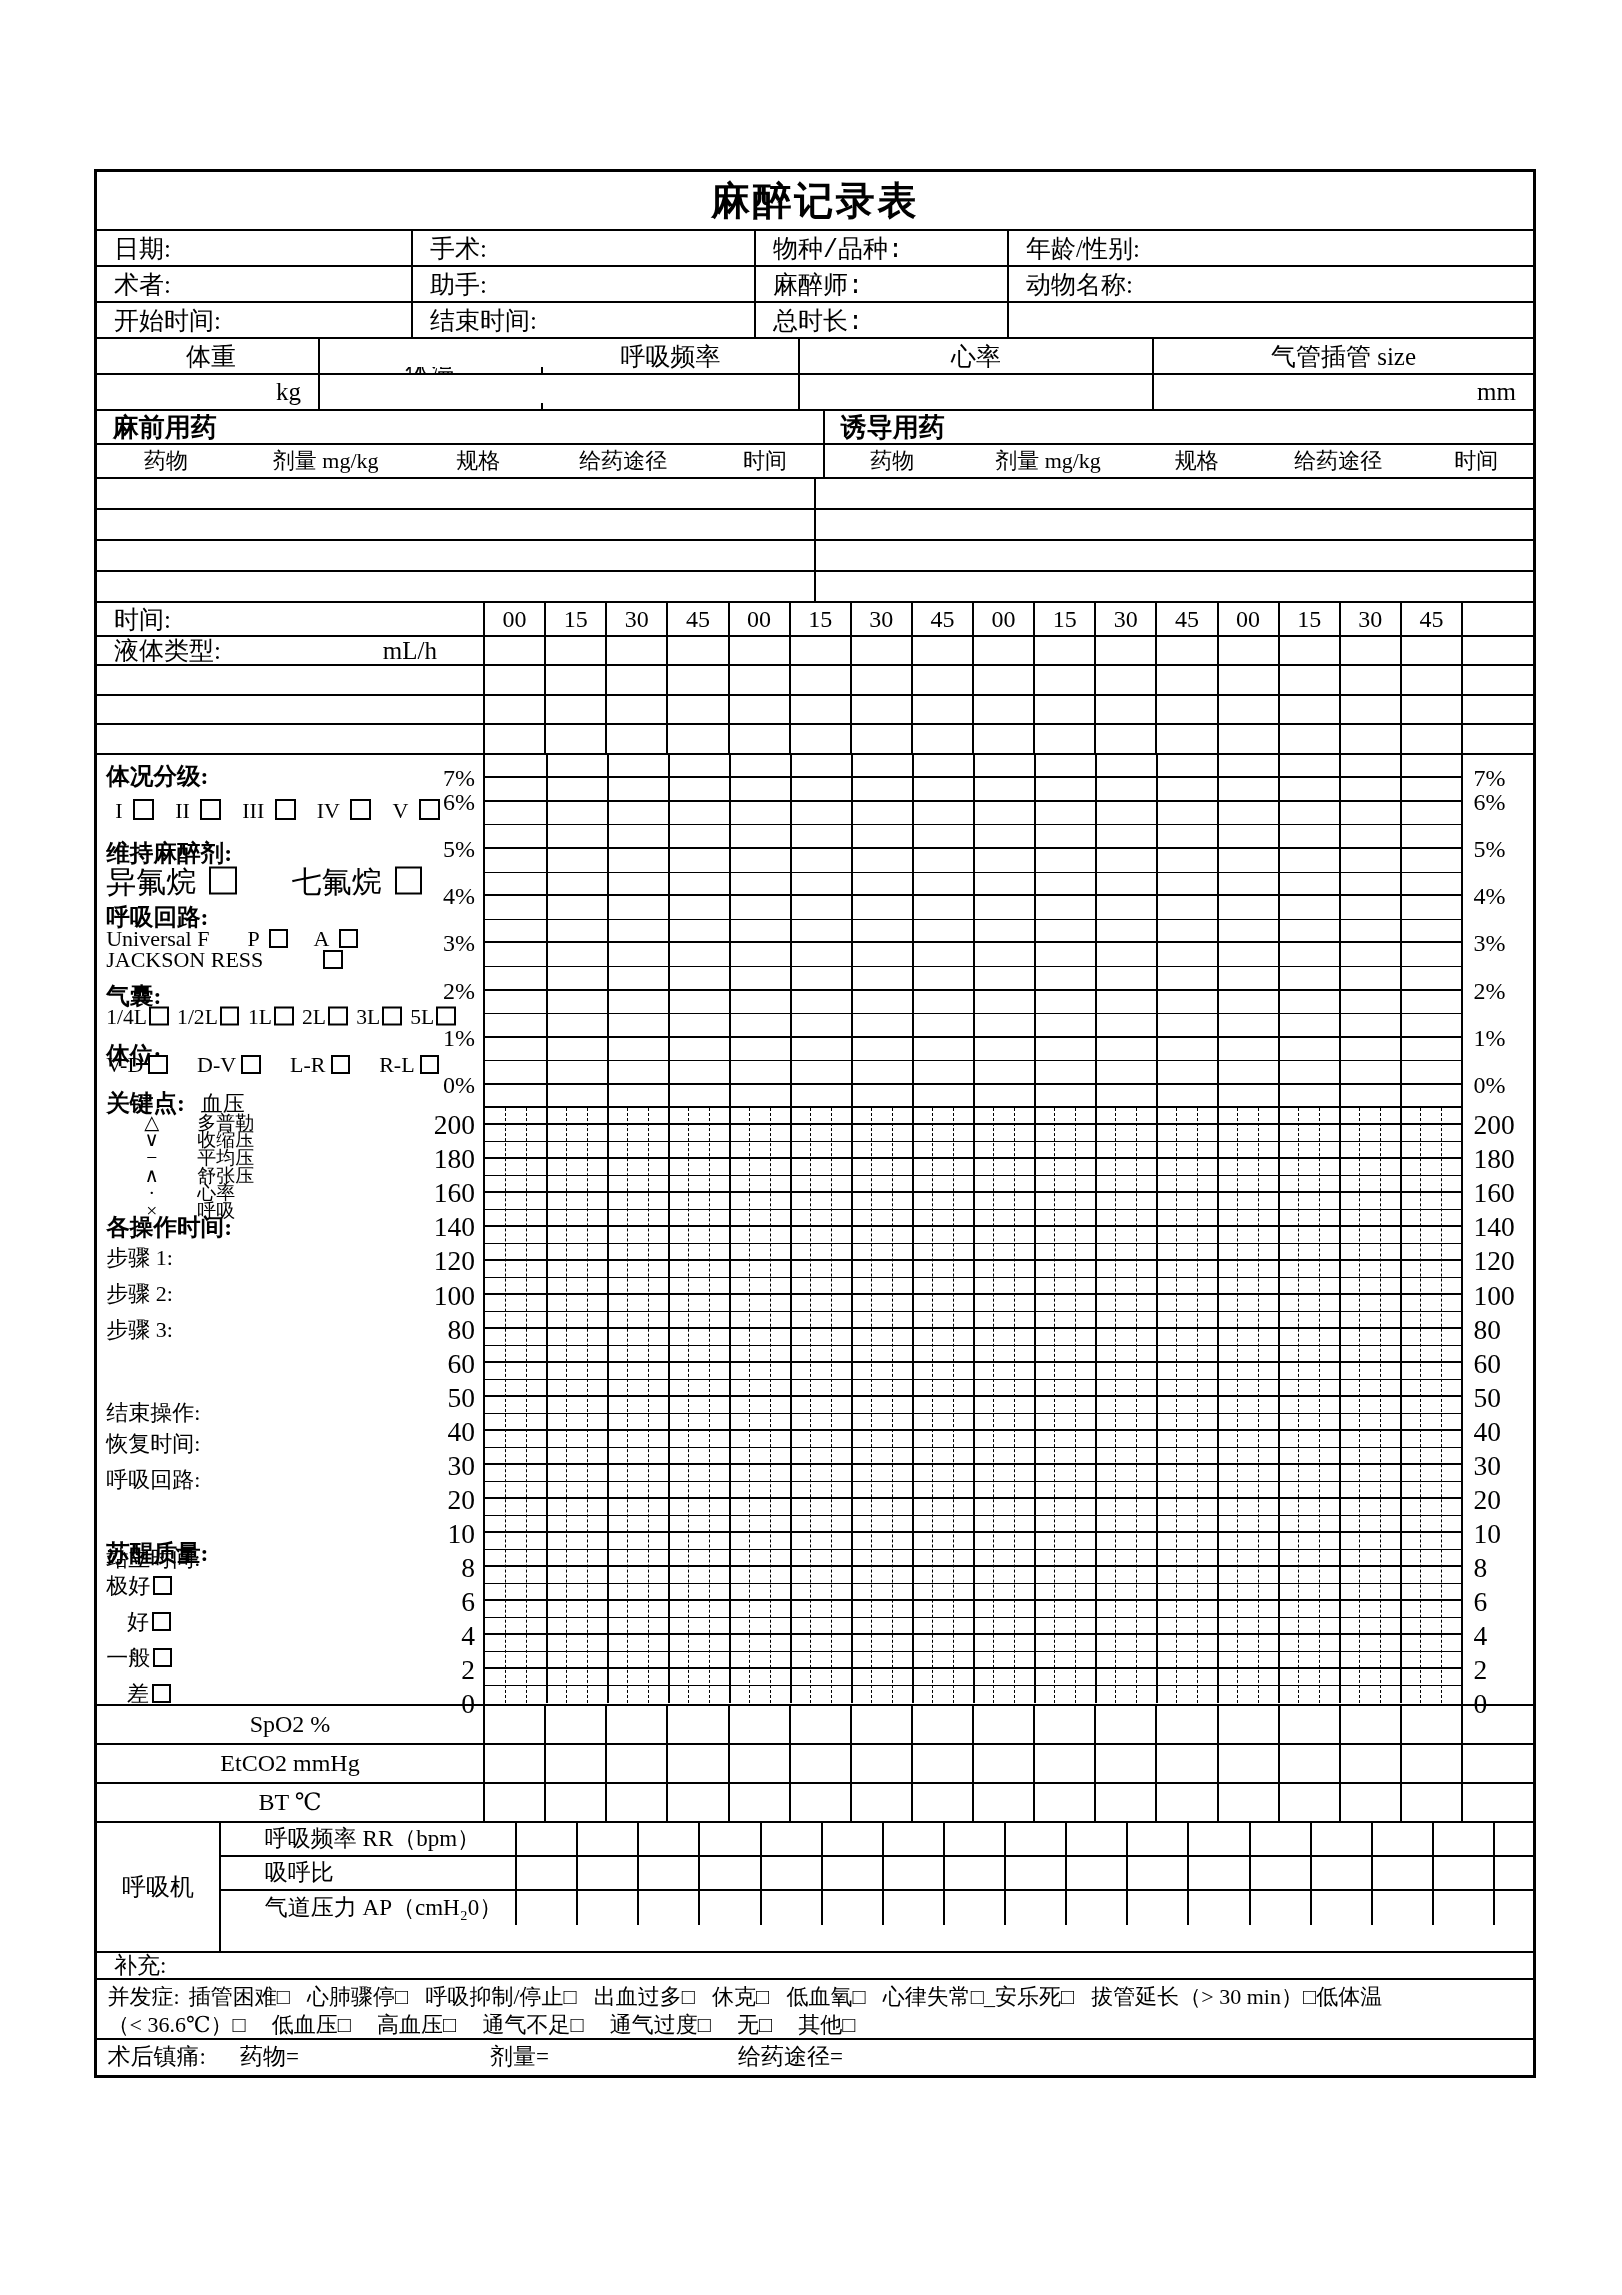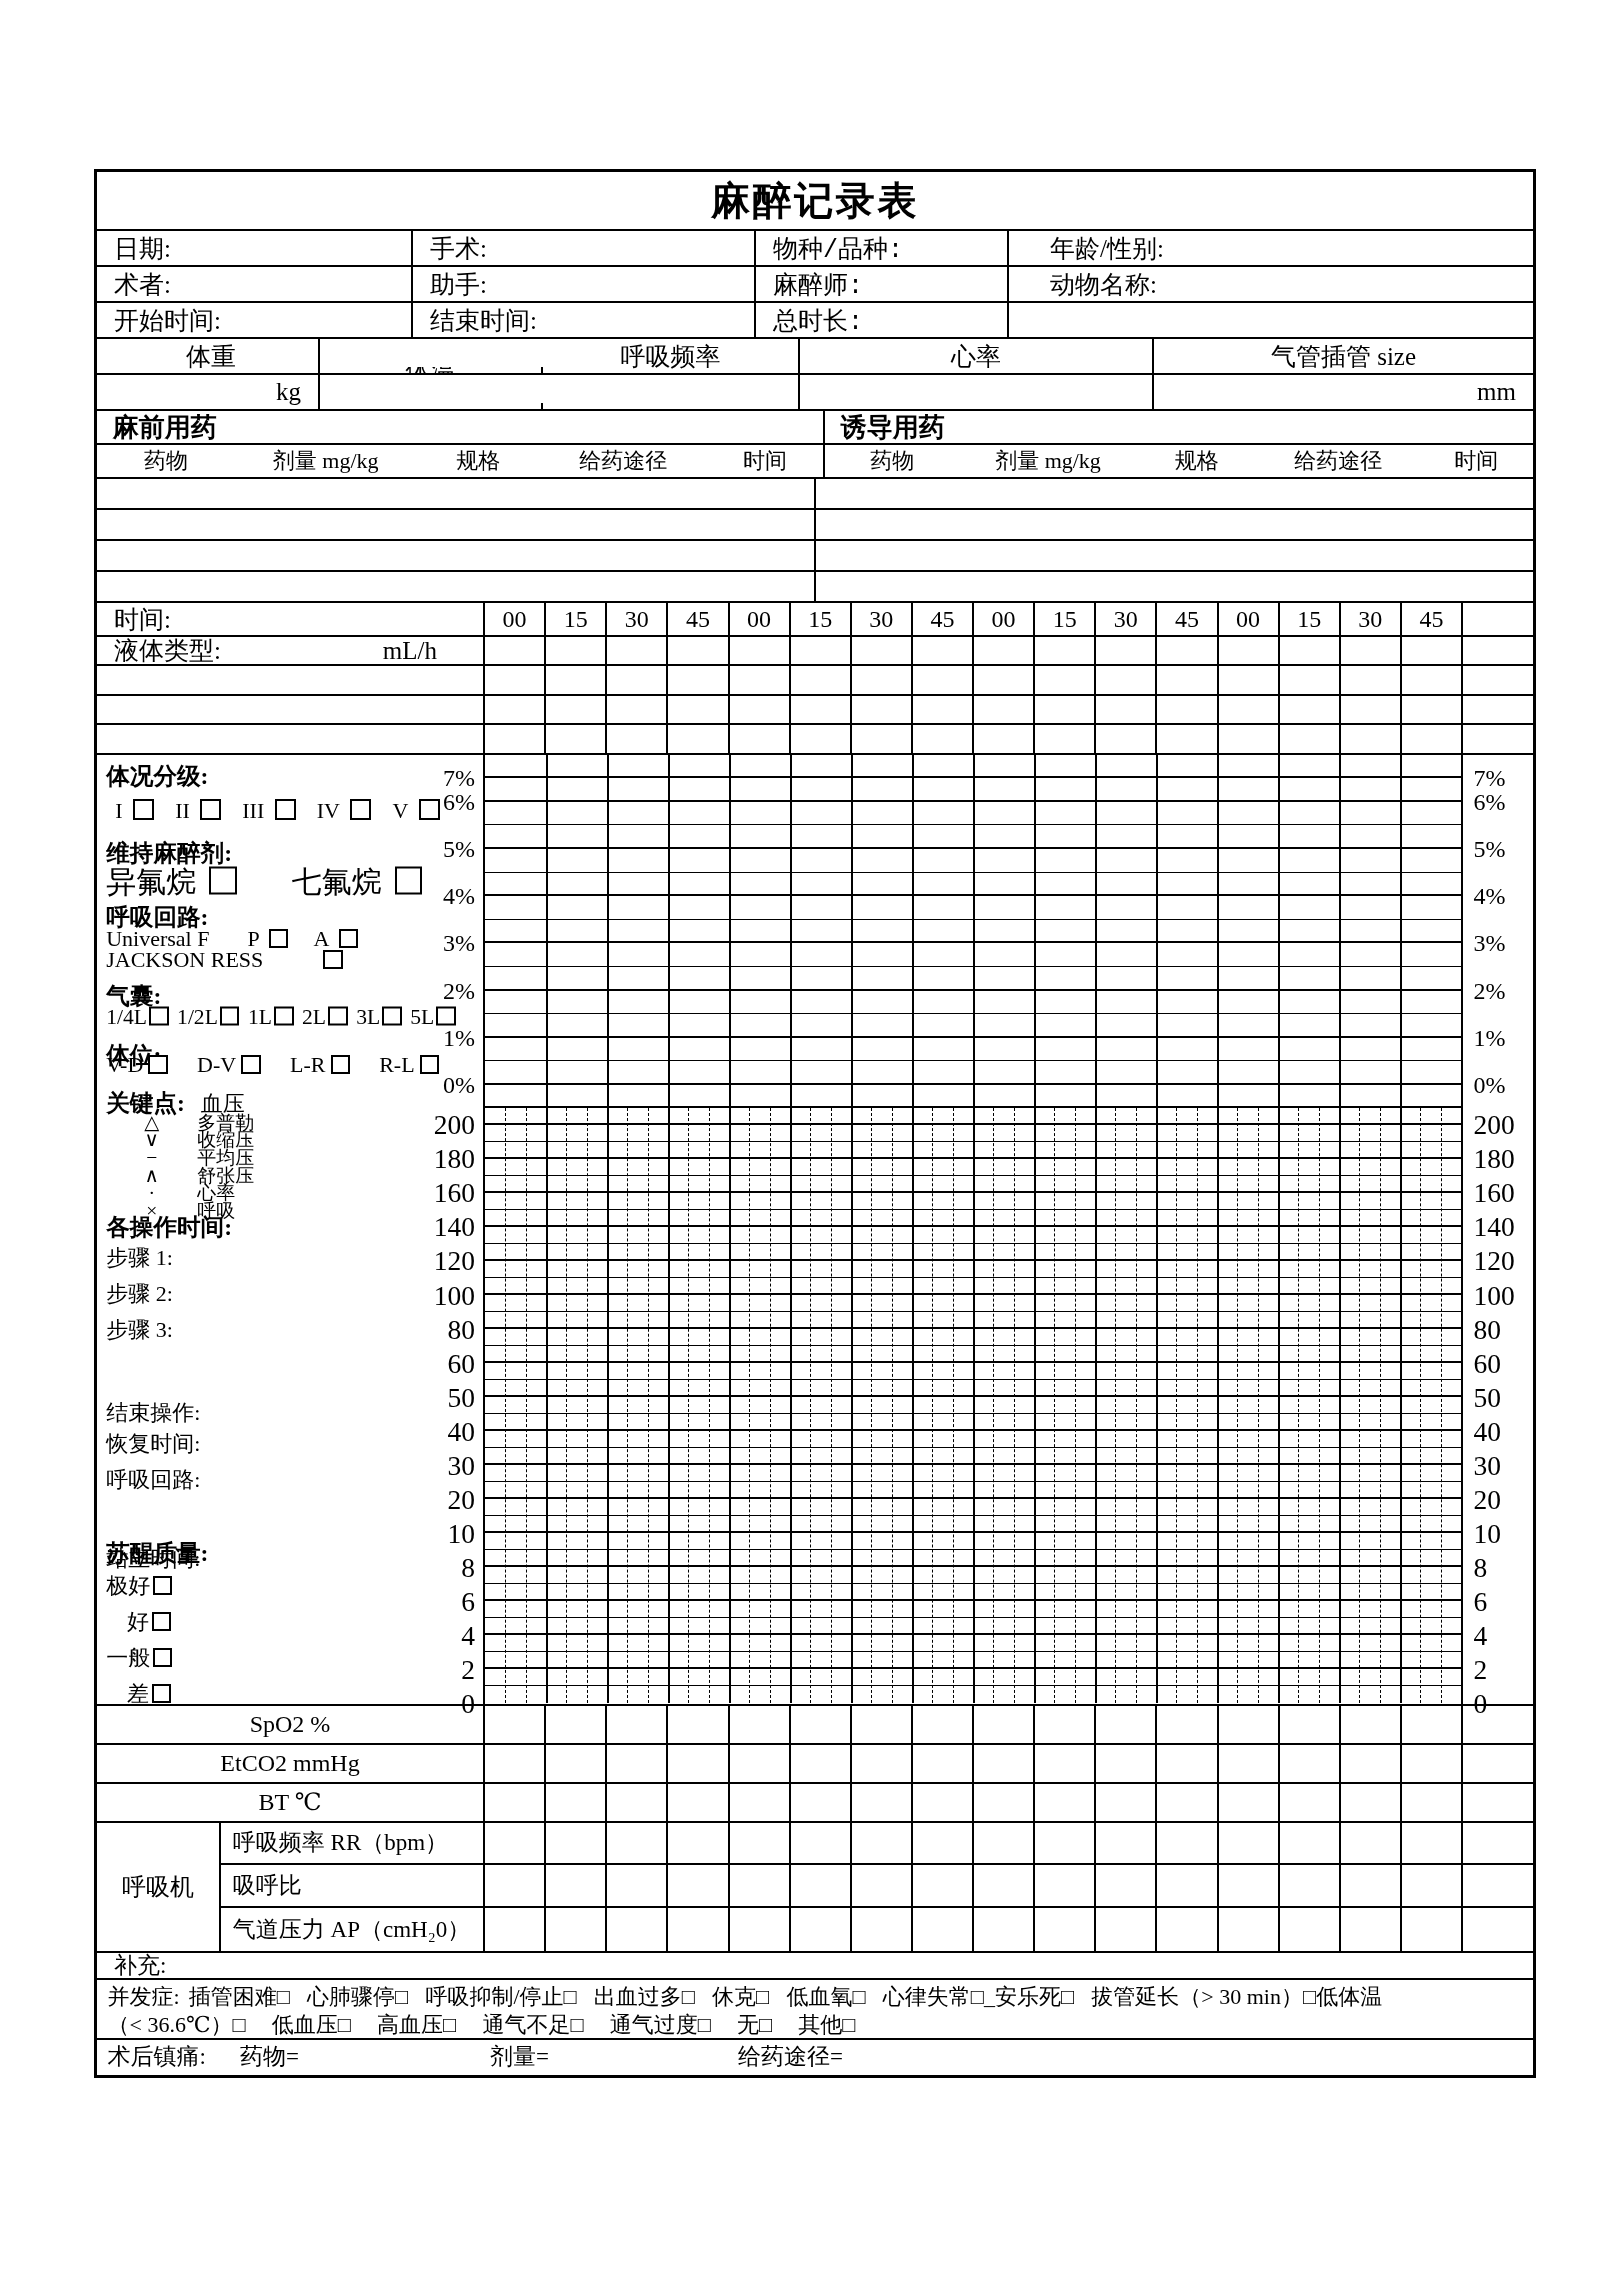--- a/index.html
+++ b/index.html
@@ -22,21 +22,21 @@
   .centered { justify-content:center; padding:0 3.9px; }
   .right-al { justify-content:flex-end; }
 
   .title-row { height:59px; align-items:center; justify-content:center; }
   .title { font-size:39px; font-weight:bold; letter-spacing:2.6px; }
 
   .h55 { height:36px; } .h52 { height:34px; }
   .h45 { height:29.4px; } .h60 { height:39px; } .h42 { height:27.5px; }
 
   
-  .ic1 { width:316px; flex:none; } .ic2 { width:343px; flex:none; } .ic3 { width:253px; flex:none;font-family:Liberation Mono, monospace; } .ic4 { flex:1;margin-left:24px; }
+  .ic1 { width:316px; flex:none; } .ic2 { width:343px; flex:none; } .ic3 { width:253px; flex:none;font-family:Liberation Mono, monospace; } .ic4 { flex:1; }
   
   .bc1 { width:223px; flex:none;padding-left:11px; } .bc2 { width:223px; flex:none;margin-top:28px; } .bc3 { width:257px; flex:none; } .bc4 { width:354px; flex:none; } .bc5 { flex:1; }
 
   
   .med-left { width:728px; flex:none; border-right:2px solid #000; }
   .med-right { flex:1; }
   .med-hdr-cell { display:flex; align-items:center; padding:0 15.7px; font-size:26px; font-weight:bold; }
   .med-cols-half { display:flex; align-items:center; font-size:22px; }
   .mc { display:inline-block; text-align:center; overflow:hidden; white-space:nowrap; }
   .mc0 { width:19%; } .mc1 { width:25%; } .mc2 { width:17%; } .mc3 { width:23%; } .mc4 { width:16%; }
@@ -87,21 +87,21 @@
   #keypoints { position:absolute; left:9.2px; top:359px; }
   .kp-row { height:17.7px; line-height:17.7px; font-size:19px; }
   .kp-sym { display:inline-block; margin-left:25px; width:41px; text-align:center; font-size:19.6px; }
   .kp-txt { display:inline-block; margin-left:25px; }
 
   
   .mon-label { font-size:24px; }
   .vent-section { height:130px; display:flex; border-bottom:2.6px solid #000; }
   .vent-main { width:124px; flex:none; border-right:2px solid #000; display:flex; align-items:center; justify-content:center; font-size:24px; }
   .vent-rows { flex:1; display:flex; flex-direction:column; }
-  .vent-row { height:43px; display:flex; border-bottom:2.6px solid #000; }
+  .vent-row { height:34px; display:flex; border-bottom:2.6px solid #000;padding-left:32px; }
   .vent-row:last-child { border-bottom:none; }
   .vent-sub { width:264px; flex:none; font-size:23px; padding:0 11.8px; }
 
   
   .supp-cell { flex:1; border-right:none; font-size:23px; }
   .comp-row { height:60px; padding:2.6px 10.5px; display:block; font-size:22px; }
   .comp-line { line-height:28px; white-space:nowrap; }
   .comp-label { margin-right:9.2px; }
   .comp { margin-right:17px; }
   .comp-line2 .comp { margin-right:26px; }

